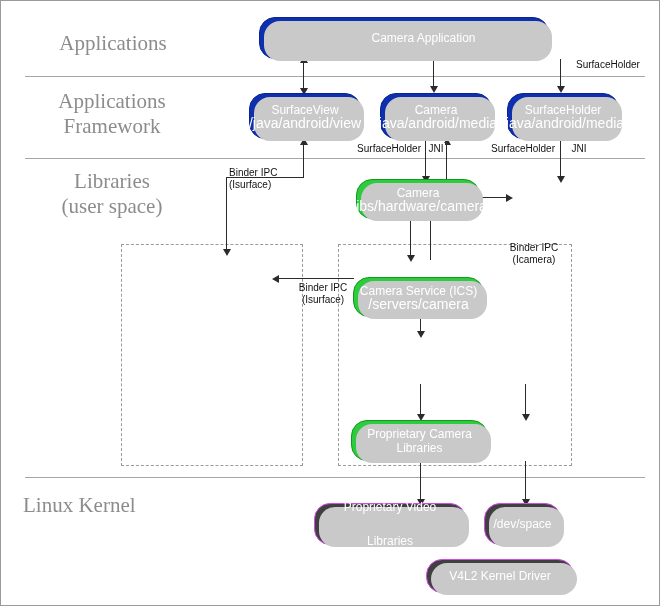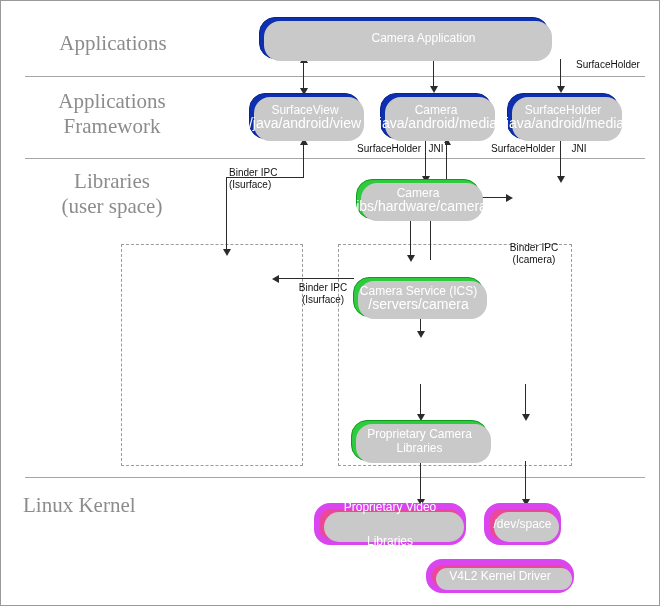--- a/index.html
+++ b/index.html
@@ -43,21 +43,21 @@
     position:absolute;
     top:3px;left:4px;right:-4px;bottom:-3px;
     background:#c9c9c9;
     border-radius:16px;
     z-index:-1;
   }
   .node .t1{font-size:12px;line-height:14px;white-space:pre;}
   .node .t2{font-size:14px;line-height:12px;white-space:pre;}
   .node.blue{background:#0d2fb0;border:1px solid #0a2490;}
   .node.green{background:#2ecb3f;border:1px solid #0f9c1e;}
-  .node.red{background:#ec4899;border:6px solid #d946ef;gap:20px;}
+  .node.red{background:#404040;border:1px solid #d946ef;gap:20px;}
   .node.green .t1,.node.red .t1{font-size:12px;}
   
   .region{
     position:absolute;
     border:1px dashed #9b9b9b;
     box-sizing:border-box;
     z-index:1;
     background:transparent;
   }
   

